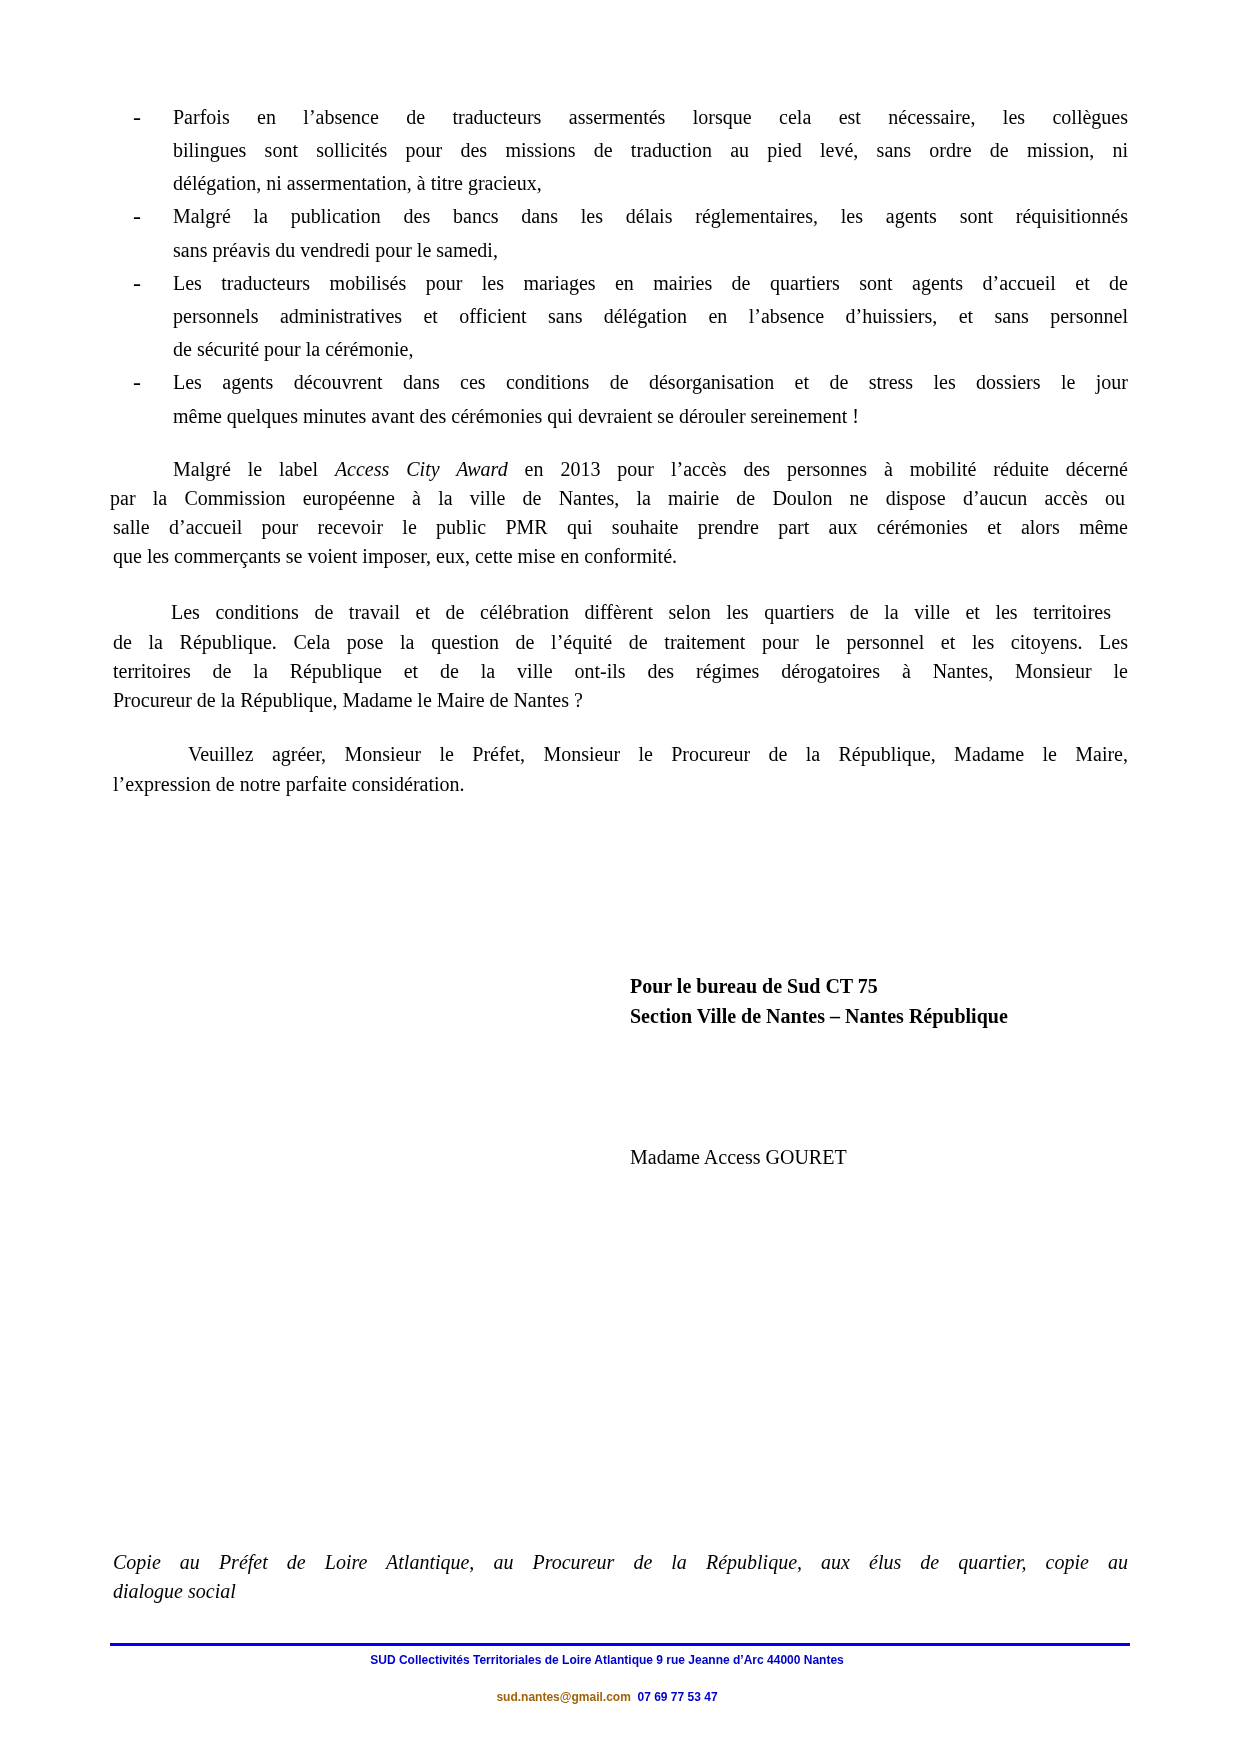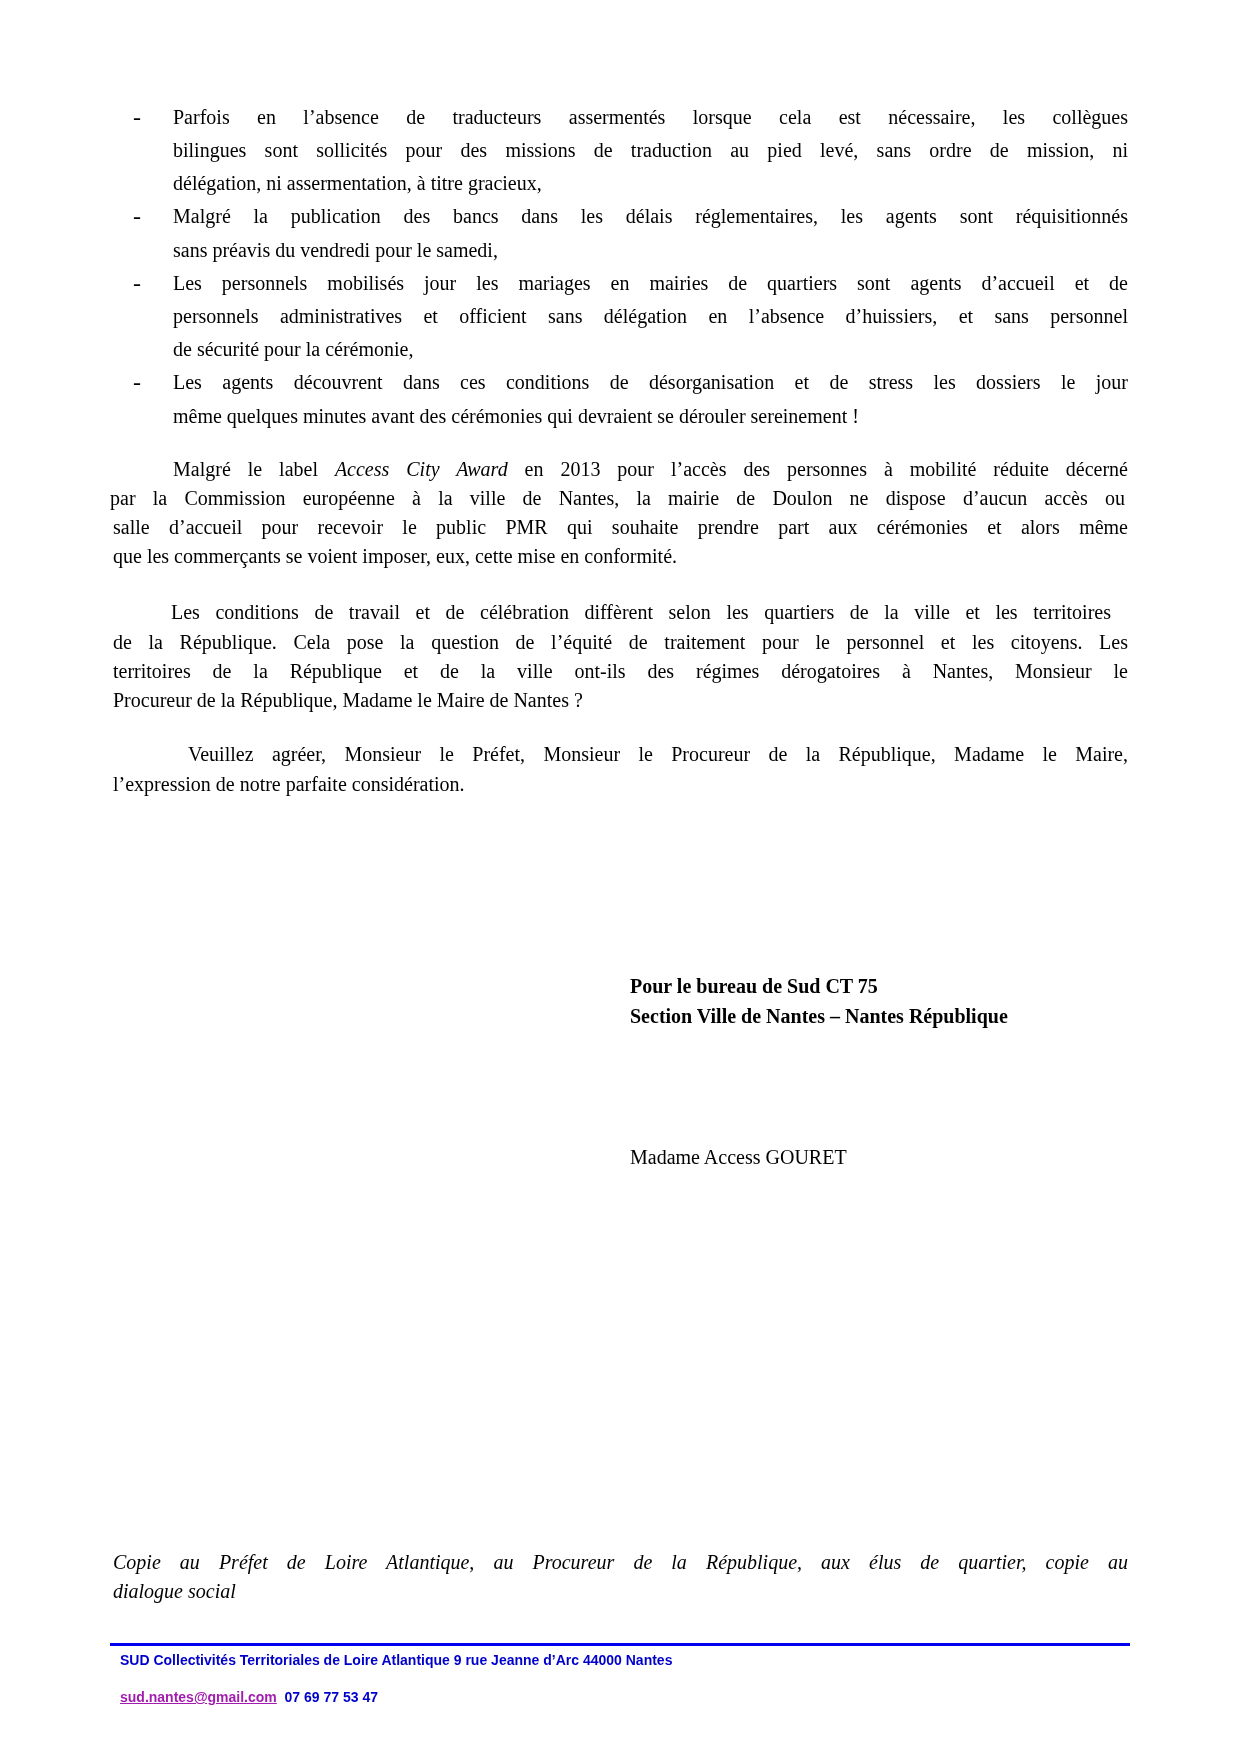--- a/index.html
+++ b/index.html
@@ -6,40 +6,40 @@
   body { width: 1240px; height: 1753px; position: relative; overflow: hidden;
          font-family: "Liberation Serif", "DejaVu Serif", serif; color: #000; }
   .line { position: absolute; font-size: 20px; line-height: 33px; white-space: nowrap; }
   .just { width: 955px; text-align: justify; text-align-last: justify; white-space: normal; height: 33px; overflow: hidden; }
   .just-wide { width: 1015px; text-align: justify; text-align-last: justify; white-space: normal; height: 33px; overflow: hidden; }
   .just-ind { text-align: justify; text-align-last: justify; white-space: normal; height: 33px; overflow: hidden; }
   .dash { position: absolute; left: 133px; font-size: 24px; line-height: 33px; }
   .bold { font-weight: bold; }
   .ital { font-style: italic; }
   .rule { position: absolute; left: 110px; width: 1020px; top: 1643px; height: 3px; background: #0000ee; }
-  .foot { position: absolute; left: 120px; width: 1020px; text-align: left;
+  .foot { position: absolute; left: 97px; width: 1020px; text-align: center;
           font-family: "Liberation Sans", "DejaVu Sans", sans-serif; font-weight: bold;
-          font-size: 14px; color: #0000cc; line-height: 22px; }
-  .foot a { color: #a21caf; text-decoration: underline; }
+          font-size: 12px; color: #0000cc; line-height: 22px; }
+  .foot a { color: #a16207; }
 </style>
 </head>
 <body>
 
 <div>
   <span class="dash" style="top:101px">-</span>
   <div class="line just" style="left:173px; top:101px">Parfois en l’absence de traducteurs assermentés lorsque cela est nécessaire, les collègues</div>
   <div class="line just" style="left:173px; top:134px">bilingues sont sollicités pour des missions de traduction au pied levé, sans ordre de mission, ni</div>
   <div class="line" style="left:173px; top:167px">délégation, ni assermentation, à titre gracieux,</div>
 
   <span class="dash" style="top:200px">-</span>
   <div class="line just" style="left:173px; top:200px"> Malgré la publication des bancs dans les délais réglementaires, les agents sont réquisitionnés</div>
   <div class="line" style="left:173px; top:234px">sans préavis du vendredi pour le samedi,</div>
 
   <span class="dash" style="top:267px">-</span>
-  <div class="line just" style="left:173px; top:267px">Les personnels mobilisés jour les mariages en mairies de quartiers sont agents d’accueil et de</div>
+  <div class="line just" style="left:173px; top:267px">Les traducteurs mobilisés pour les mariages en mairies de quartiers sont agents d’accueil et de</div>
   <div class="line just" style="left:173px; top:300px">personnels administratives et officient sans délégation en l’absence d’huissiers, et sans personnel</div>
   <div class="line" style="left:173px; top:333px">de sécurité pour la cérémonie,</div>
 
   <span class="dash" style="top:366px">-</span>
   <div class="line just" style="left:173px; top:366px">Les agents découvrent dans ces conditions de désorganisation et de stress les dossiers le jour</div>
   <div class="line" style="left:173px; top:400px">même quelques minutes avant des cérémonies qui devraient se dérouler sereinement !</div>
 </div>
 
 <div>
   <div class="line just-ind" style="left:173px; width:955px; top:453px">

